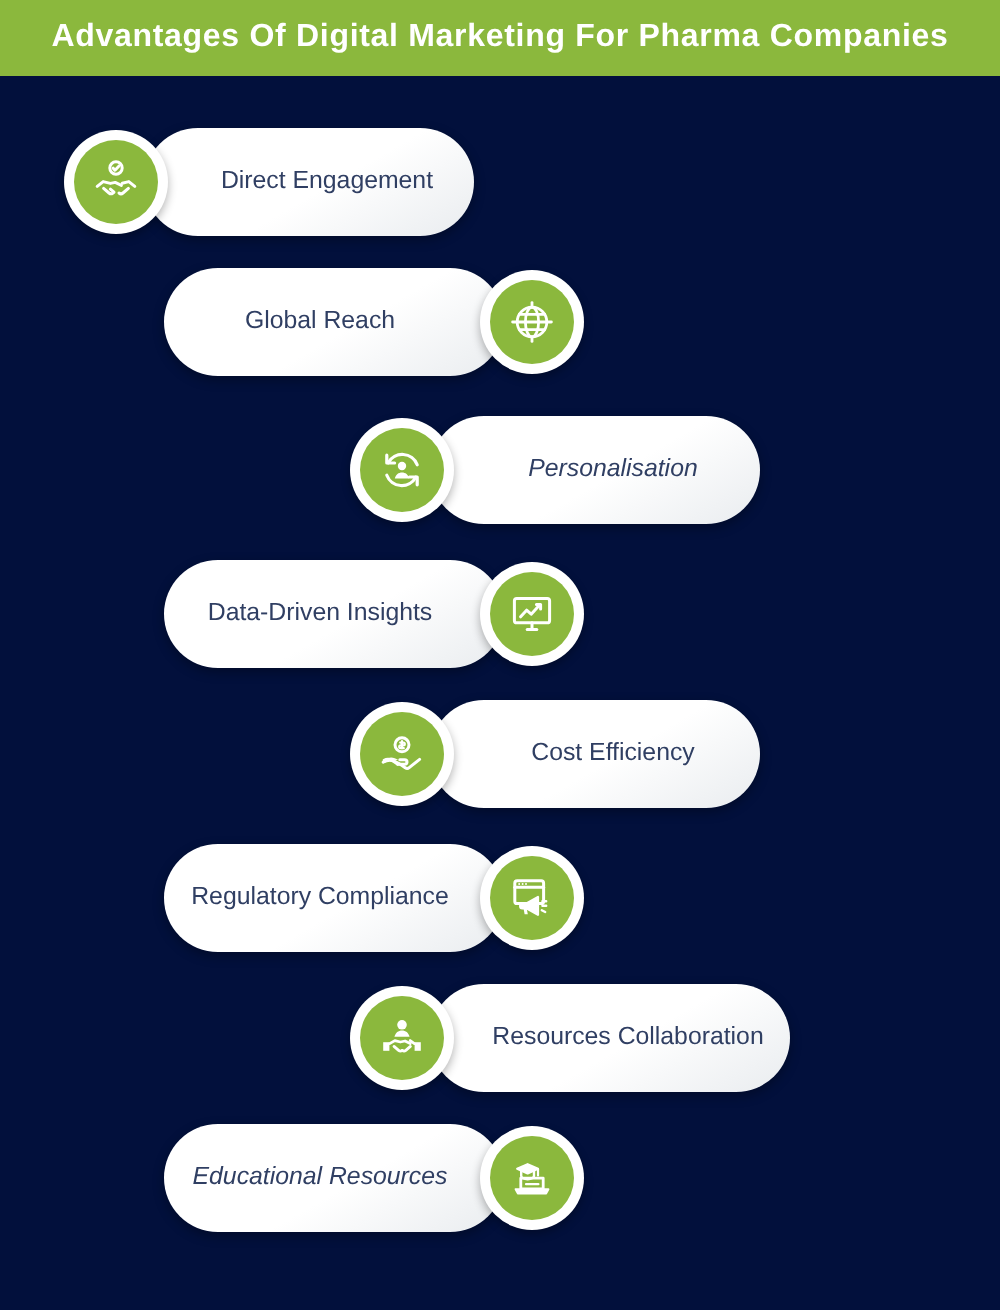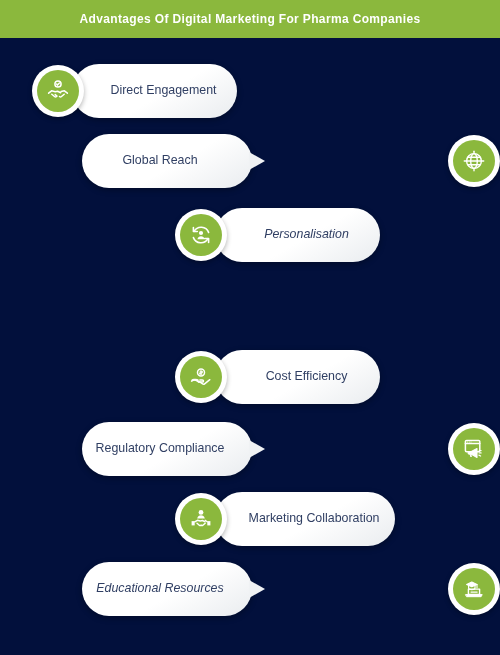--- a/index.html
+++ b/index.html
@@ -23,21 +23,21 @@
     width: 500px;
     height: 38px;
     background: #8bb83d;
     display: flex;
     align-items: center;
     justify-content: center;
     box-sizing: border-box;
   }
   .header-title {
     color: #ffffff;
-    font-size: 12px;
+    font-size: 16px;
     font-weight: bold;
     letter-spacing: 0.35px;
     white-space: nowrap;
     text-align: center;
   }
 
   
   .rows {
     position: absolute;
     left: 0;
@@ -54,21 +54,21 @@
     align-items: center;
   }
   .row.right {
     
     justify-content: flex-start;
     padding-left: 175px;
     box-sizing: border-box;
   }
   .row.left {
     
-    justify-content: space-between;
+    justify-content: flex-start;
     padding-left: 82px;
     box-sizing: border-box;
   }
 
   
   .circle-wrap {
     position: relative;
     width: 52px;
     height: 52px;
     flex: 0 0 52px;
@@ -215,20 +215,36 @@
           <circle cx="12" cy="10" r="2.1" fill="#ffffff" stroke="none"></circle>
           <path d="M8.4 16.3c0.4-2.1 1.9-3.1 3.6-3.1s3.2 1 3.6 3.1z" fill="#ffffff" stroke="none"></path>
         </svg>
       </div>
     </div>
     <div class="pill">
       <span class="pill-label">Personalisation</span>
     </div>
   </div>
 
+  <div class="row left" style="top:238px;">
+    <div class="pill">
+      <span class="pill-label">Data-Driven Insights</span>
+    </div>
+    <div class="circle-wrap">
+      <div class="circle">
+        <svg viewBox="0 0 24 24" fill="none" stroke="#ffffff" stroke-width="1.5" stroke-linecap="round" stroke-linejoin="round">
+          <rect x="3.2" y="4.2" width="17.6" height="12.2" rx="1.2"></rect>
+          <path d="M6.3 13.4l3-3.3 2.3 2 4.2-4.6"></path>
+          <path d="M14.2 7.3h2.1v2.2"></path>
+          <path d="M9.6 19.8h4.8"></path>
+          <path d="M12 16.4v3.4"></path>
+        </svg>
+      </div>
+    </div>
+  </div>
 
   <div class="row left" style="top:380px;">
     <div class="pill">
       <span class="pill-label">Regulatory Compliance</span>
     </div>
     <div class="circle-wrap">
       <div class="circle">
         <svg viewBox="0 0 24 24" fill="none" stroke="#ffffff" stroke-width="1.5" stroke-linecap="round" stroke-linejoin="round">
           <rect x="3.4" y="3.4" width="14.4" height="11.4" rx="1.2"></rect>
           <line x1="3.4" y1="6.6" x2="17.8" y2="6.6"></line>
@@ -271,21 +287,21 @@
           <path d="M2.6 14.1h3.1v4.3H2.6z" fill="#ffffff" stroke="none"></path>
           <path d="M18.3 14.1h3.1v4.3h-3.1z" fill="#ffffff" stroke="none"></path>
           <path d="M5.8 14.8l2.6-1.5 2.8 0.7 2.3-0.5 2.6 1.3"></path>
           <path d="M18.2 14.8l-2.1-1.5"></path>
           <path d="M8 16.2l2.3 2c0.6 0.5 1.3 0.4 1.8 0"></path>
           <path d="M16.2 16.2l-2.3 2c-0.6 0.5-1.3 0.4-1.8 0"></path>
         </svg>
       </div>
     </div>
     <div class="pill" style="width:180px;">
-      <span class="pill-label">Marketing Collaboration</span>
+      <span class="pill-label">Resources Collaboration</span>
     </div>
   </div>
 
   <div class="row left" style="top:520px;font-style:italic;">
     <div class="pill">
       <span class="pill-label">Educational Resources</span>
     </div>
     <div class="circle-wrap">
       <div class="circle">
         <svg viewBox="0 0 24 24" fill="none" stroke="#ffffff" stroke-width="1.4" stroke-linecap="round" stroke-linejoin="round">

